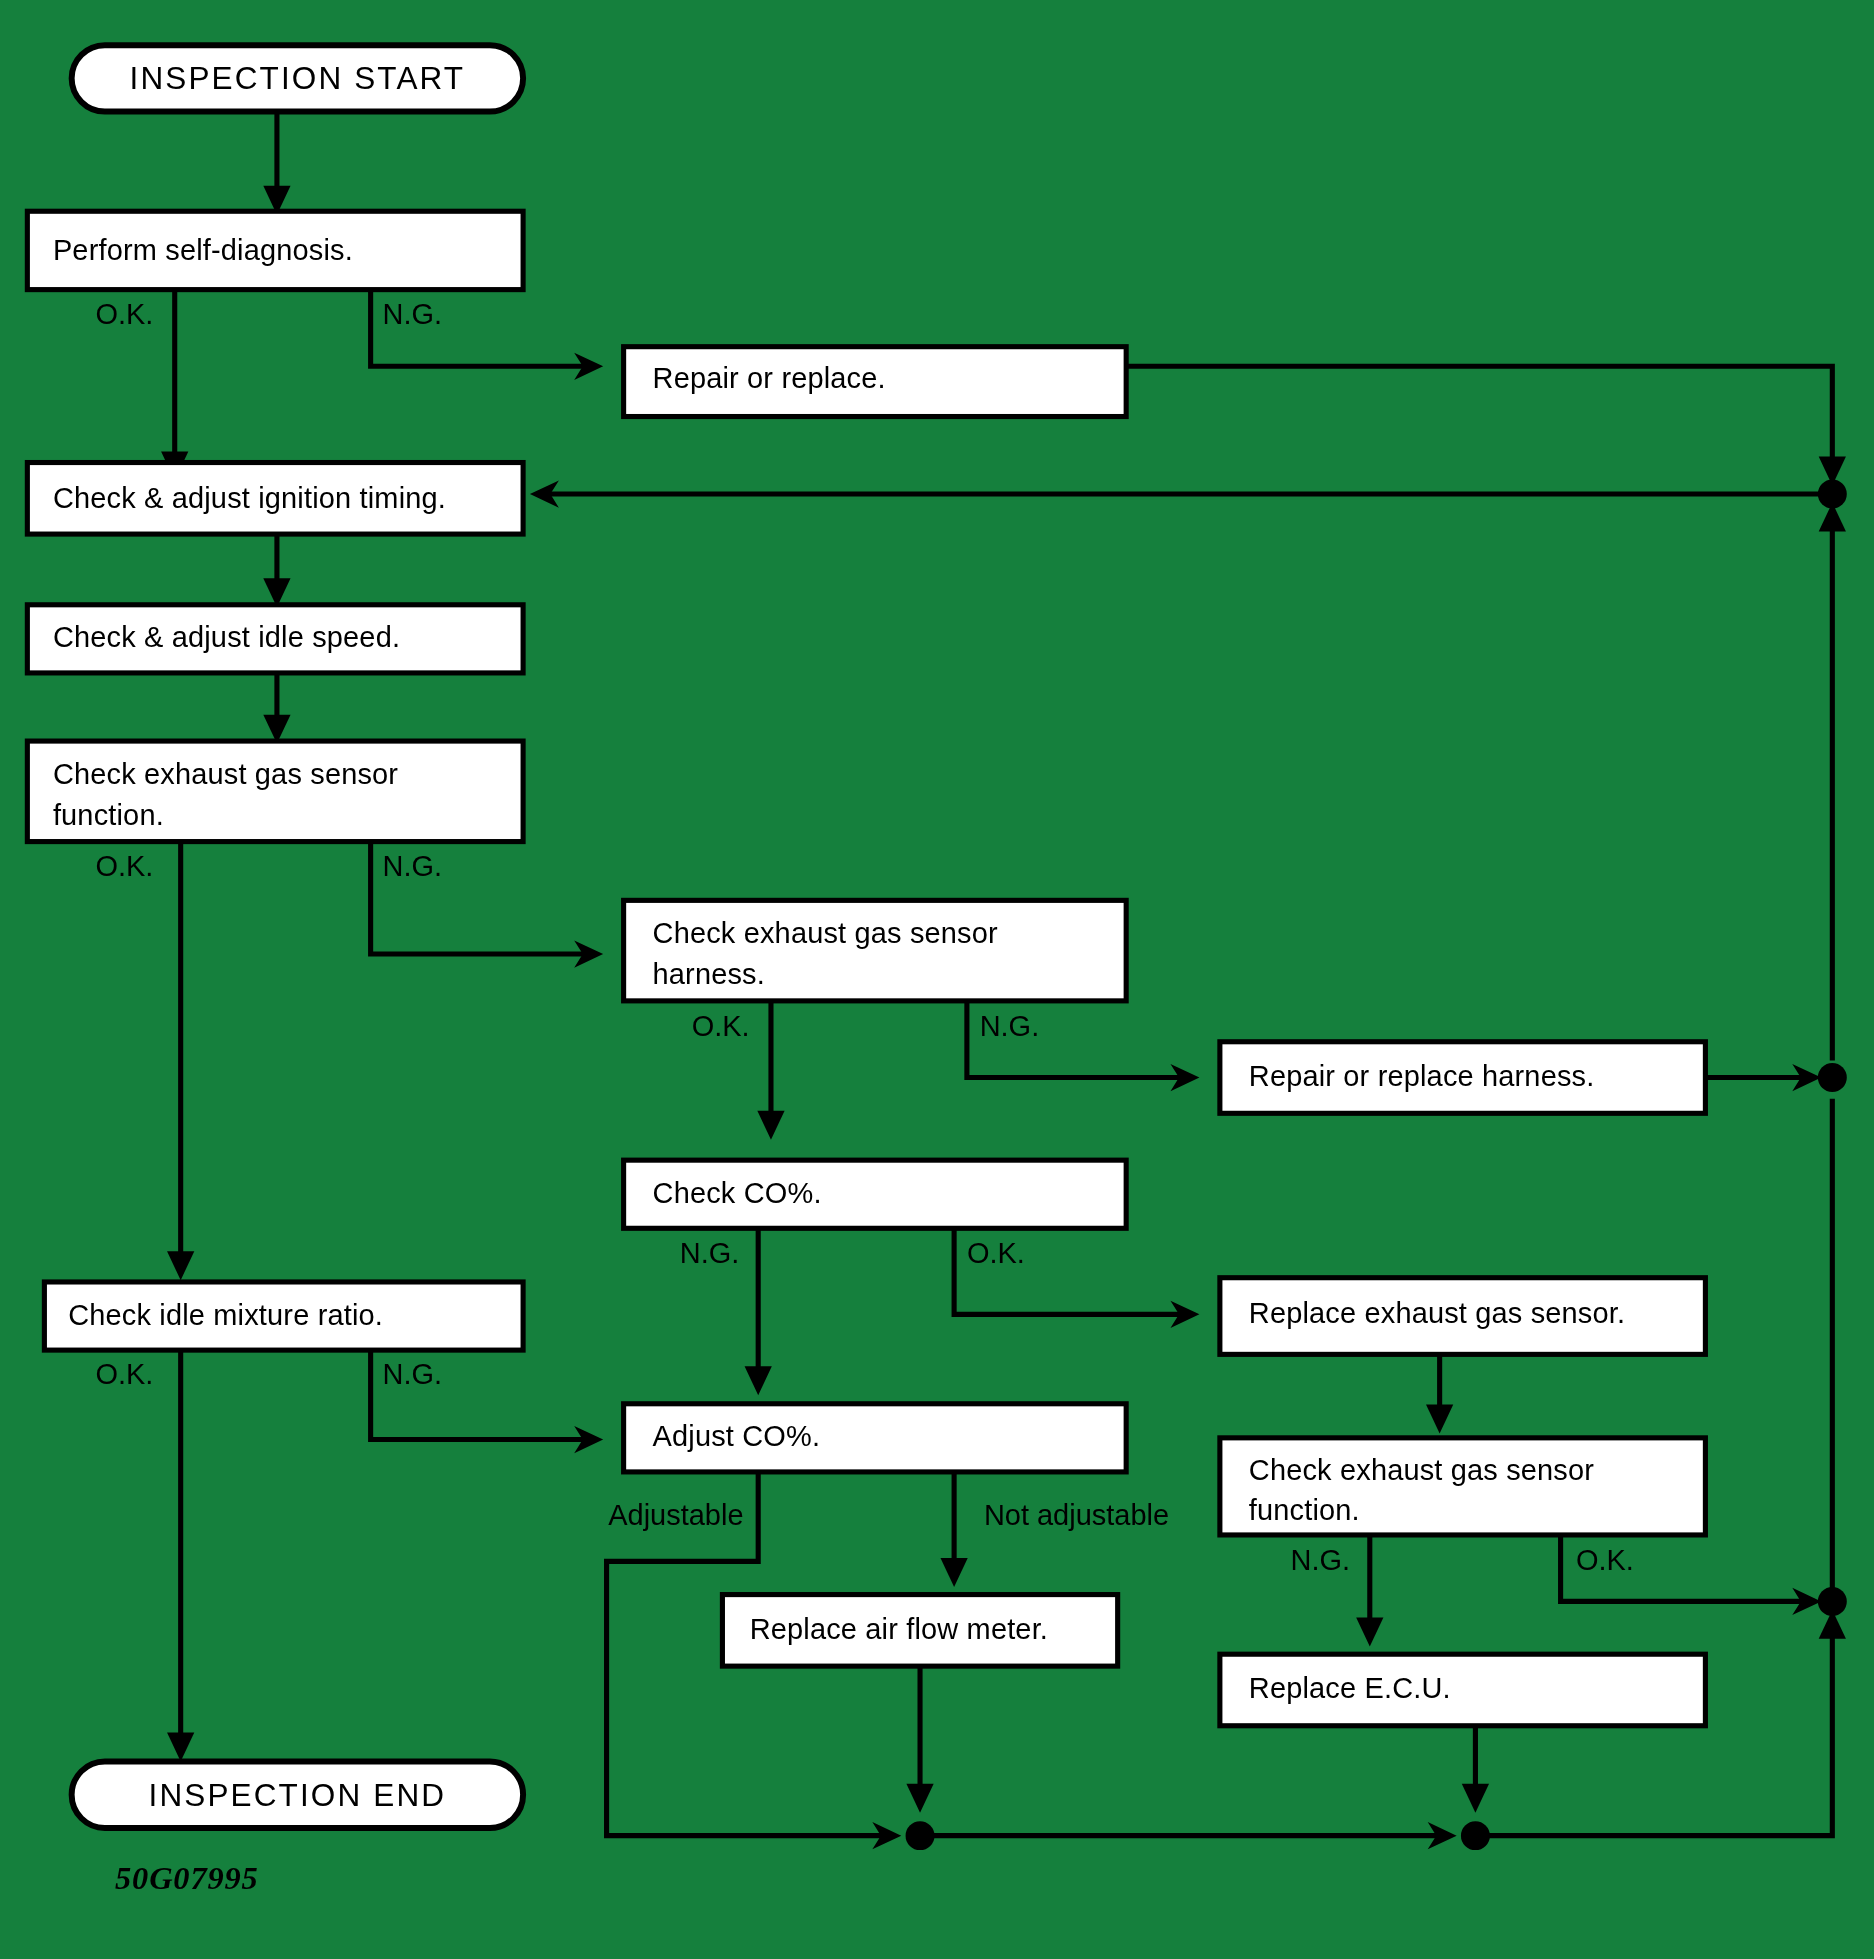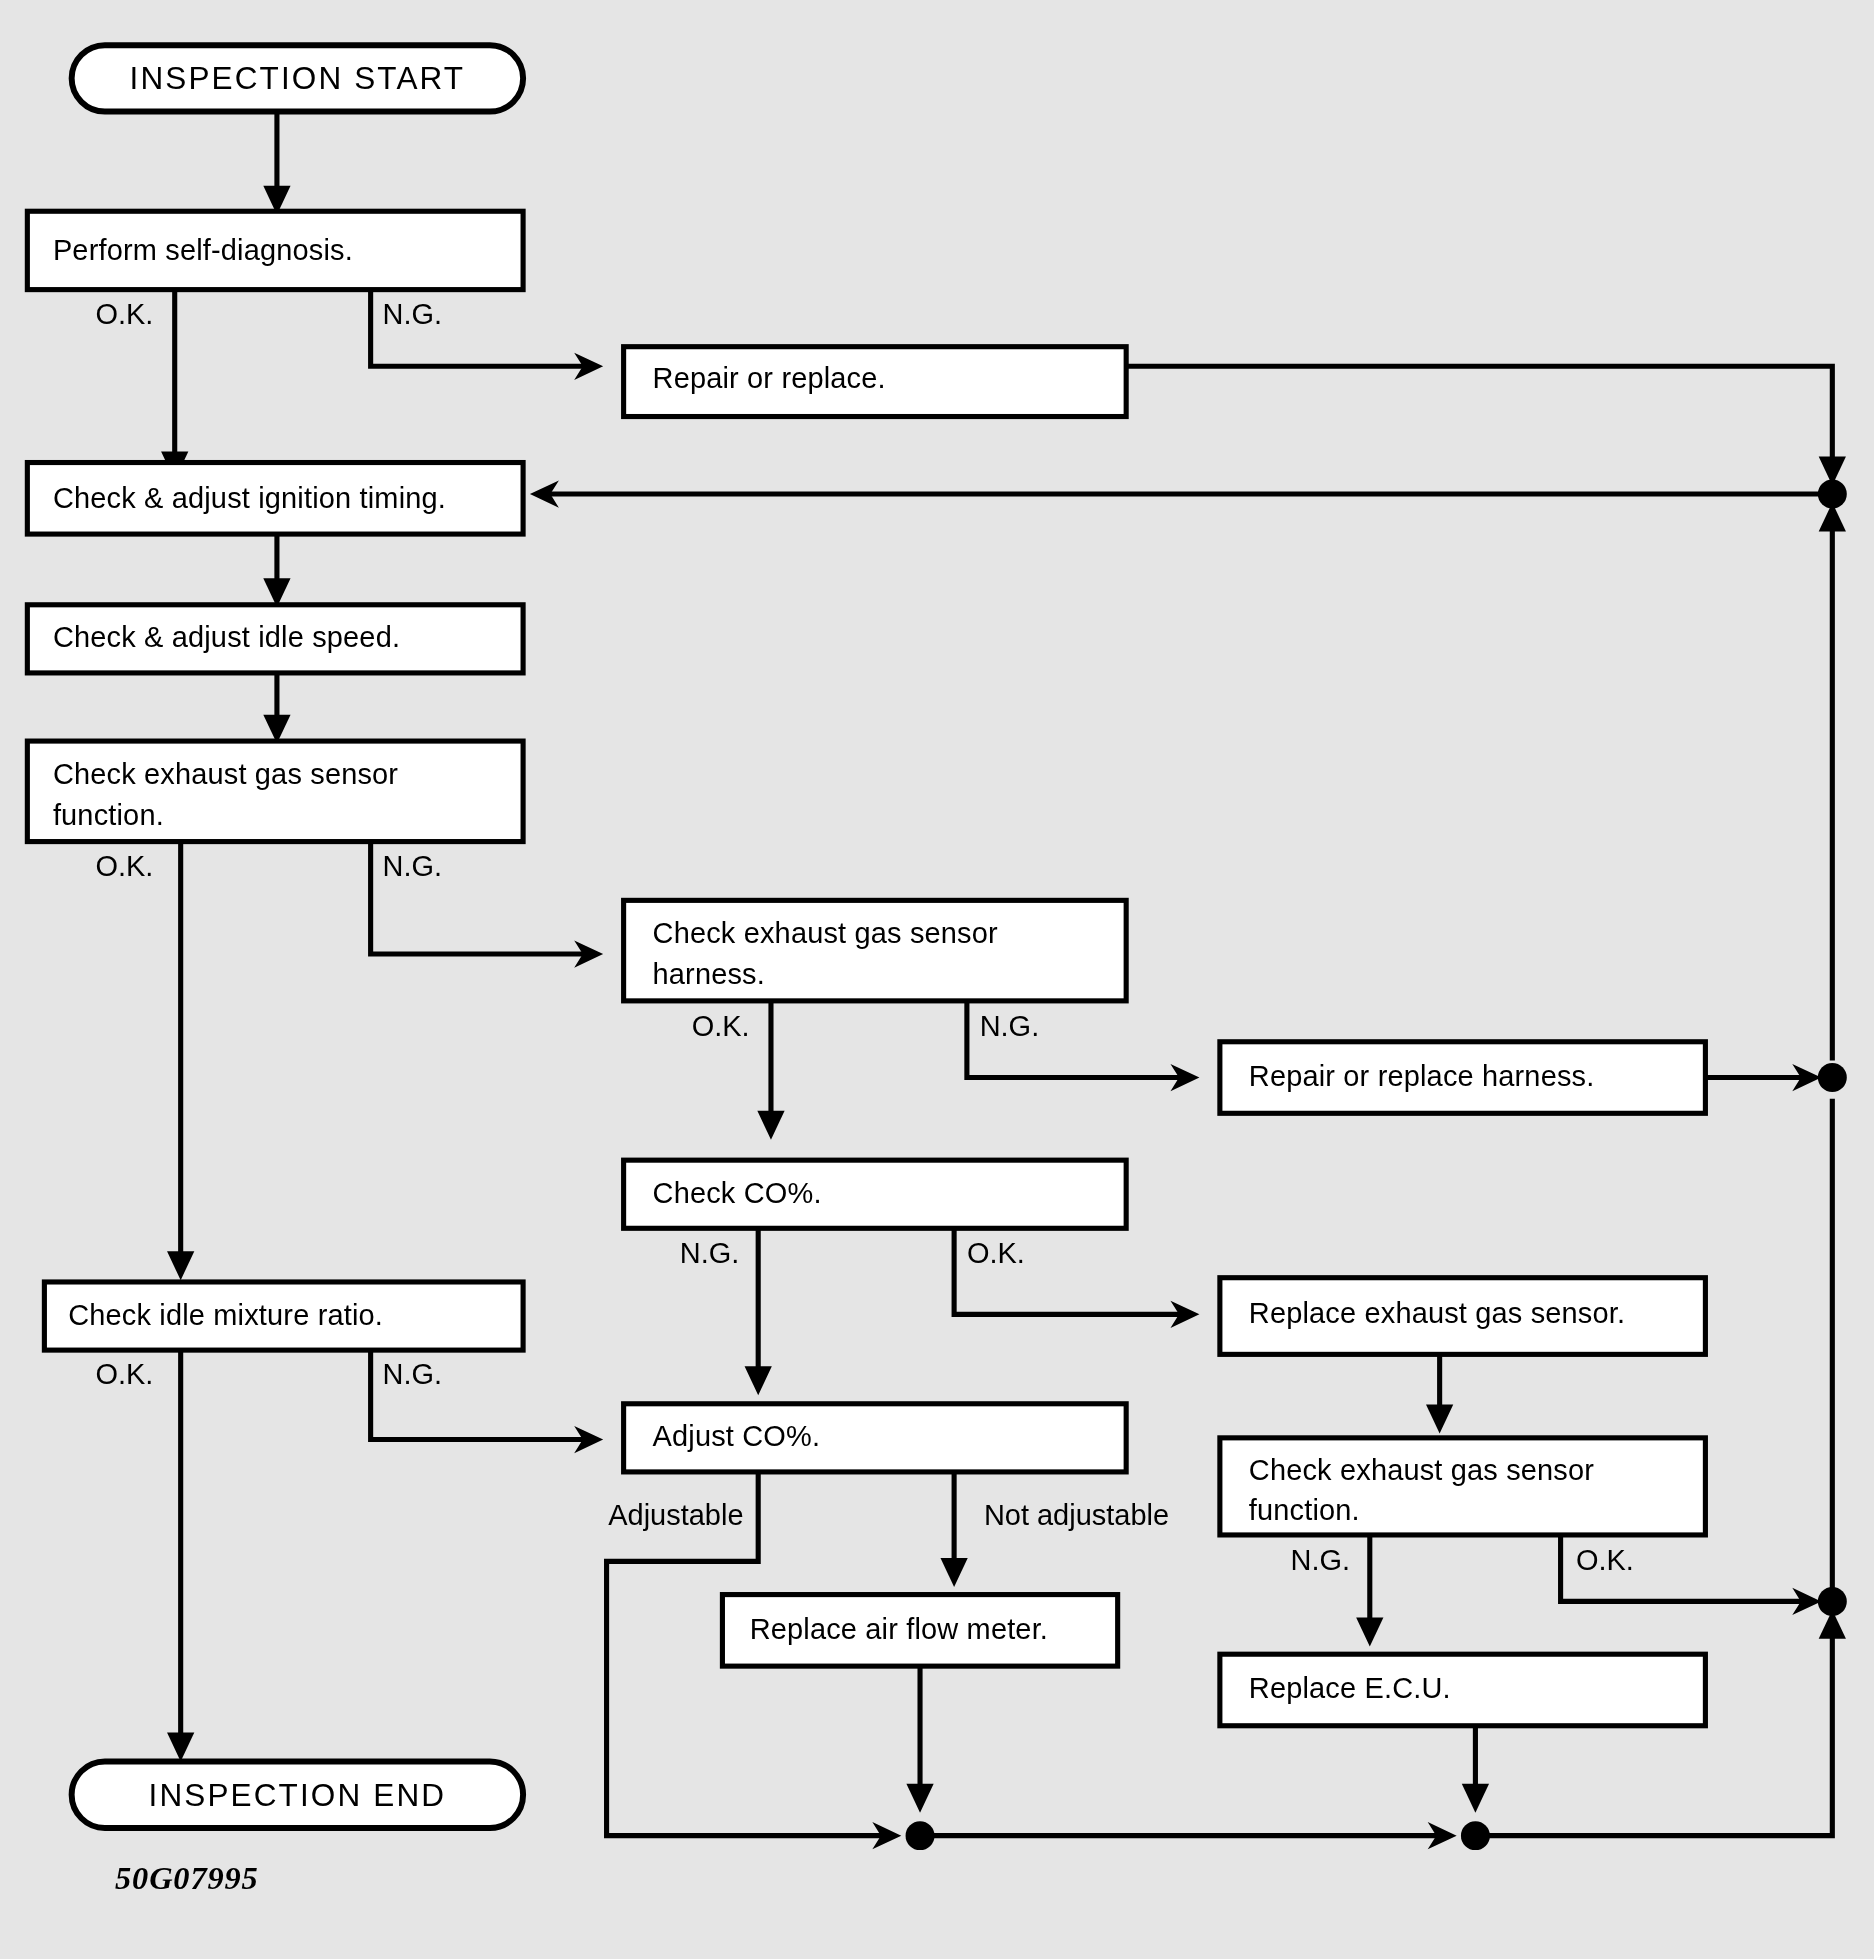--- a/index.html
+++ b/index.html
@@ -4,21 +4,21 @@
 <style>
   html, body {
     margin: 0;
     padding: 0;
     background: #ffffff;
   }
   #page {
     position: relative;
     width: 1875px;
     height: 1960px;
-    background: #e5e5e5;
+    background: #15803d;
     font-family: "Liberation Sans", sans-serif;
   }
   svg#flow {
     position: absolute;
     top: 0; left: 0;
     width: 1875px;
     height: 1960px;
   }
   .node-rect {
     fill: #ffffff;

